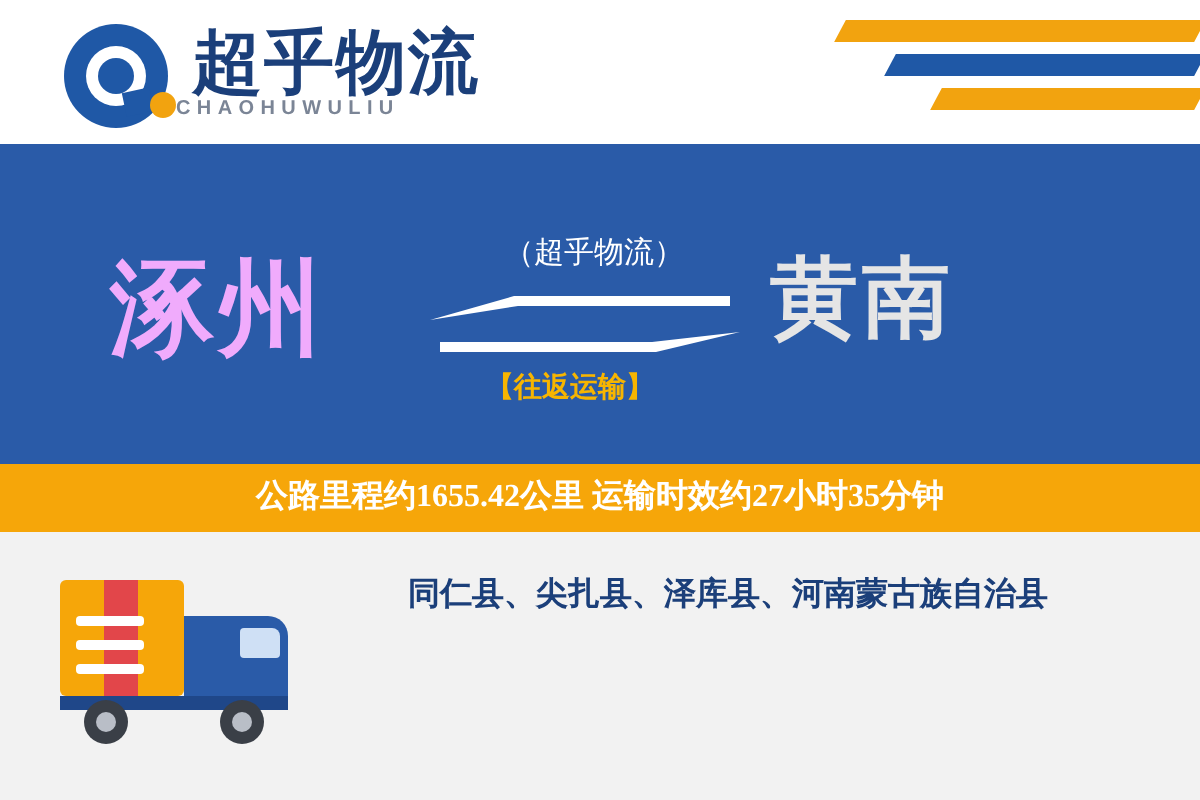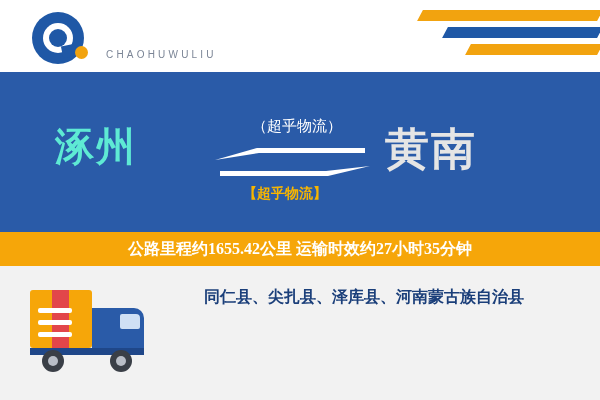--- a/index.html
+++ b/index.html
@@ -69,23 +69,23 @@
     left: 96px; top: 8px;
     font-size: 35px;
     font-weight: bold;
     color: #1b3f7a;
     letter-spacing: 1px;
     font-family: "DejaVu Sans", sans-serif;
     white-space: nowrap;
   }
   .brand-en {
     position: absolute;
-    left: 106px; top: 49px;
+    left: 88px; top: 49px;
     font-size: 10px;
-    font-weight: normal;
+    font-weight: bold;
     color: #7b8596;
     letter-spacing: 3.2px;
     white-space: nowrap;
   }
   .stripes {
     position: absolute;
     right: 0; top: 6px;
     width: 230px; height: 60px;
   }
   .stripe {
@@ -101,23 +101,23 @@
   
   .body-blue {
     position: absolute;
     left: 0; top: 72px;
     width: 600px; height: 160px;
     background: #2a5ba8;
   }
   .city-left {
     position: absolute;
     left: 55px; top: 48px;
-    font-size: 39px;
-    font-weight: bold;
-    color: #5eead4;
+    font-size: 52px;
+    font-weight: bold;
+    color: #f0abfc;
     font-family: "DejaVu Sans", sans-serif;
     letter-spacing: 2px;
   }
   .city-right {
     position: absolute;
     left: 385px; top: 48px;
     font-size: 44px;
     font-weight: bold;
     color: #e5e5e5;
     font-family: "DejaVu Sans", sans-serif;
@@ -240,38 +240,39 @@
 
 <div class="poster">
 
   <div class="header">
     <div class="logo-mark">
       <div class="inner-c"></div>
       <div class="inner-dot"></div>
       <div class="tail"></div>
     </div>
     <div class="logo-dot"></div>
+    <div class="brand-cn">超乎物流</div>
     <div class="brand-en">CHAOHUWULIU</div>
     <div class="stripes">
       <div class="stripe s1"></div>
       <div class="stripe s2"></div>
       <div class="stripe s3"></div>
     </div>
   </div>
 
   <div class="body-blue">
     <div class="city-left">涿州</div>
     <div class="direct-label">（超乎物流）</div>
     <div class="arrows">
       <svg width="155" height="30" viewBox="0 0 155 30" xmlns="http://www.w3.org/2000/svg">
         <polygon points="0,14 42,2 150,2 150,7 44,7" fill="#ffffff"></polygon>
         <polygon points="155,20 113,30 5,30 5,25 111,25" fill="#ffffff"></polygon>
       </svg>
     </div>
-    <div class="round-label">【超乎物流】</div>
+    <div class="round-label">【往返运输】</div>
     <div class="city-right">黄南</div>
   </div>
 
   <div class="orange-bar">
     <div class="orange-text">公路里程约1655.42公里   运输时效约27小时35分钟</div>
   </div>
 
   <div class="bottom">
     <div class="truck">
       <div class="box-body"></div>

